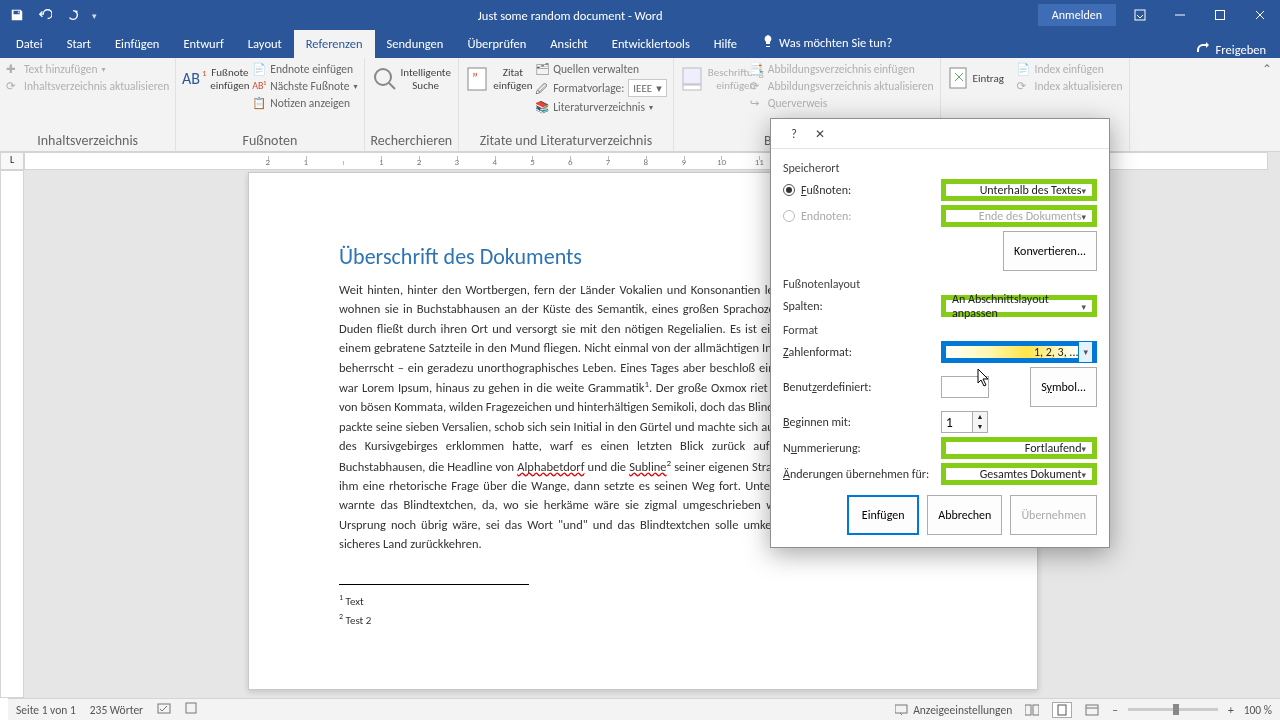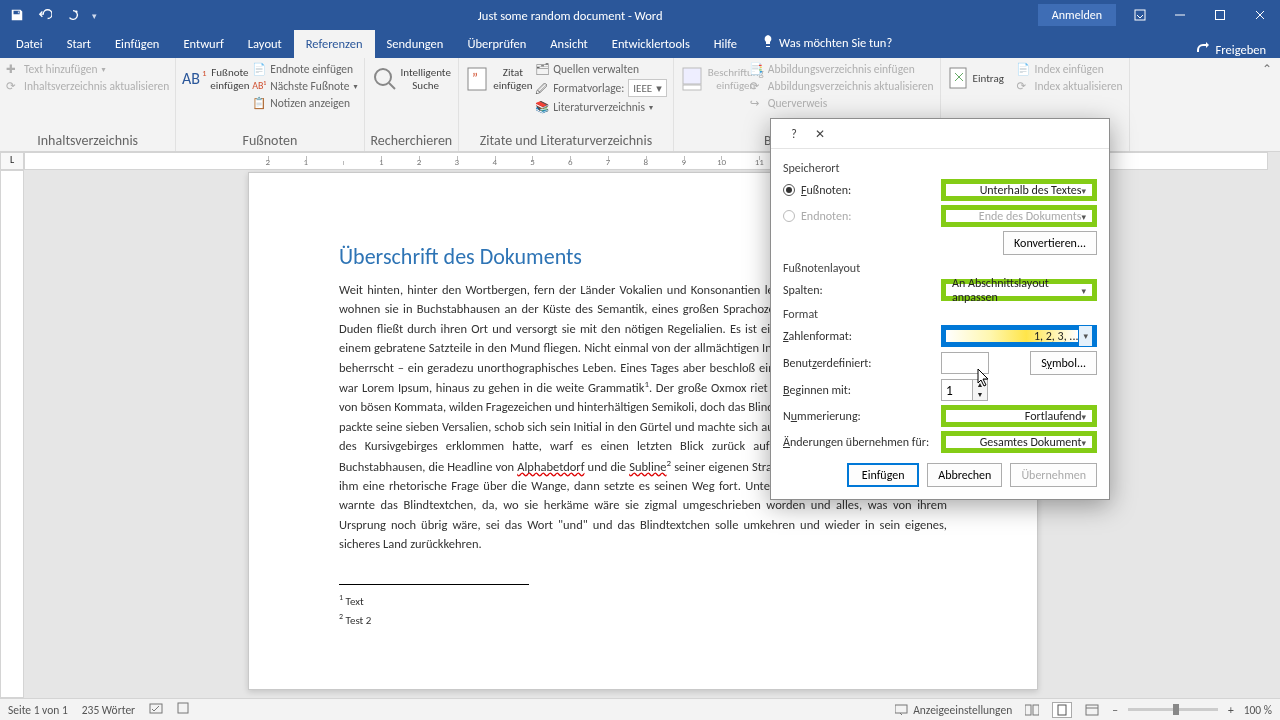--- a/index.html
+++ b/index.html
@@ -49,21 +49,21 @@
   .page { position:absolute; left:248px; top:20px; width:790px; background:#fff; border:1px solid #c9c9c9; box-shadow:0 2px 6px rgba(0,0,0,0.15); padding:70px 90px 60px 90px; }
   .doc-h1 { color:#2e74b5; font-size:22px; font-weight:400; margin-bottom:10px; }
   .doc-p { font-size:12.5px; line-height:1.55; color:#333; text-align:justify; }
   .doc-p sup { font-size:9px; }
   .u { text-decoration: underline wavy #d00; text-decoration-skip-ink: none; }
   .fn-sep { width:190px; border:none; border-top:1px solid #000; margin:30px 0 6px; }
   .fn { font-size:11px; color:#333; line-height:1.6; }
   .fn sup { font-size:8px; }
 
   
-  .statusbar { position:absolute; left:0; right:0; bottom:0; height:22px; background:#f3f3f3; border-top:1px solid #d4d4d4; display:flex; align-items:center; font-size:11.5px; color:#555; padding:0 8px; gap:14px; }
+  .statusbar { position:absolute; left:8px; right:0; bottom:0; height:22px; background:#f3f3f3; border-top:1px solid #d4d4d4; display:flex; align-items:center; font-size:11.5px; color:#555; padding:0 8px; gap:14px; }
   .statusbar .right { margin-left:auto; display:flex; align-items:center; gap:10px; }
   .view-btn { width:20px; height:16px; display:flex; align-items:center; justify-content:center; border:1px solid transparent; }
   .view-btn.active { border:1px solid #aaa; background:#fff; }
   .zoom-slider { width:90px; height:3px; background:#ccc; position:relative; }
   .zoom-slider:before { content:""; position:absolute; left:50%; top:-4px; width:6px; height:11px; background:#888; }
 
   
   .dialog { position:absolute; left:770px; top:118px; width:340px; background:#fff; border:1px solid #8e8e8e; box-shadow:0 6px 24px rgba(0,0,0,0.35); z-index:50; font-size:12px; }
   .dlg-title { height:30px; display:flex; align-items:center; padding:0 10px; border-bottom:1px solid #e4e4e4; }
   .dlg-title .t { flex:1; }
@@ -75,21 +75,21 @@
   .dlg-label.disabled { color:#aaa; }
   .dlg-select { flex:1; display:flex; align-items:center; border:5px solid #84cc16; height:22px; padding:0 6px; background:#fff; justify-content:flex-end; }
   .dlg-select.disabled { color:#aaa; }
   .dlg-select .chev { color:#555; font-size:9px; }
   .dlg-select.highlight { background:linear-gradient(90deg,#fff,#fff7b0 30%,#ffe54a 55%,#fff 90%); border-color:#0078d7; }
   .dlg-input { width:48px; height:22px; border:1px solid #adadad; padding:0 4px; }
   .spinner { display:flex; align-items:center; }
   .spinner input { width:32px; height:22px; border:1px solid #adadad; padding:0 4px; }
   .spin-btns { display:flex; flex-direction:column; border:1px solid #adadad; border-left:none; }
   .spin-btns span { width:14px; height:10px; font-size:7px; text-align:center; line-height:10px; background:#f5f5f5; }
-  .dlg-btn { min-width:72px; height:24px; border:1px solid #adadad; background:#fdfdfd; padding:0 10px; font-size:12px; }
+  .dlg-btn { min-width:72px; height:40px; border:1px solid #adadad; background:#fdfdfd; padding:0 10px; font-size:12px; }
   .dlg-btn.primary { border:1px solid #0078d7; box-shadow:inset 0 0 0 1px #0078d7; }
   .dlg-btn.disabled { color:#aaa; }
   .dlg-footer { display:flex; justify-content:flex-end; gap:8px; margin-top:10px; }
   .radio { width:12px; height:12px; border:1px solid #555; border-radius:50%; display:inline-flex; align-items:center; justify-content:center; }
   .radio.checked:after { content:""; width:6px; height:6px; background:#333; border-radius:50%; }
   .radio.disabled { border-color:#bbb; }
   .mn { text-decoration: underline; }
 
   .cursor { position:absolute; left:977px; top:368px; z-index:60; }
   .cursor svg { width:14px; height:20px; }

